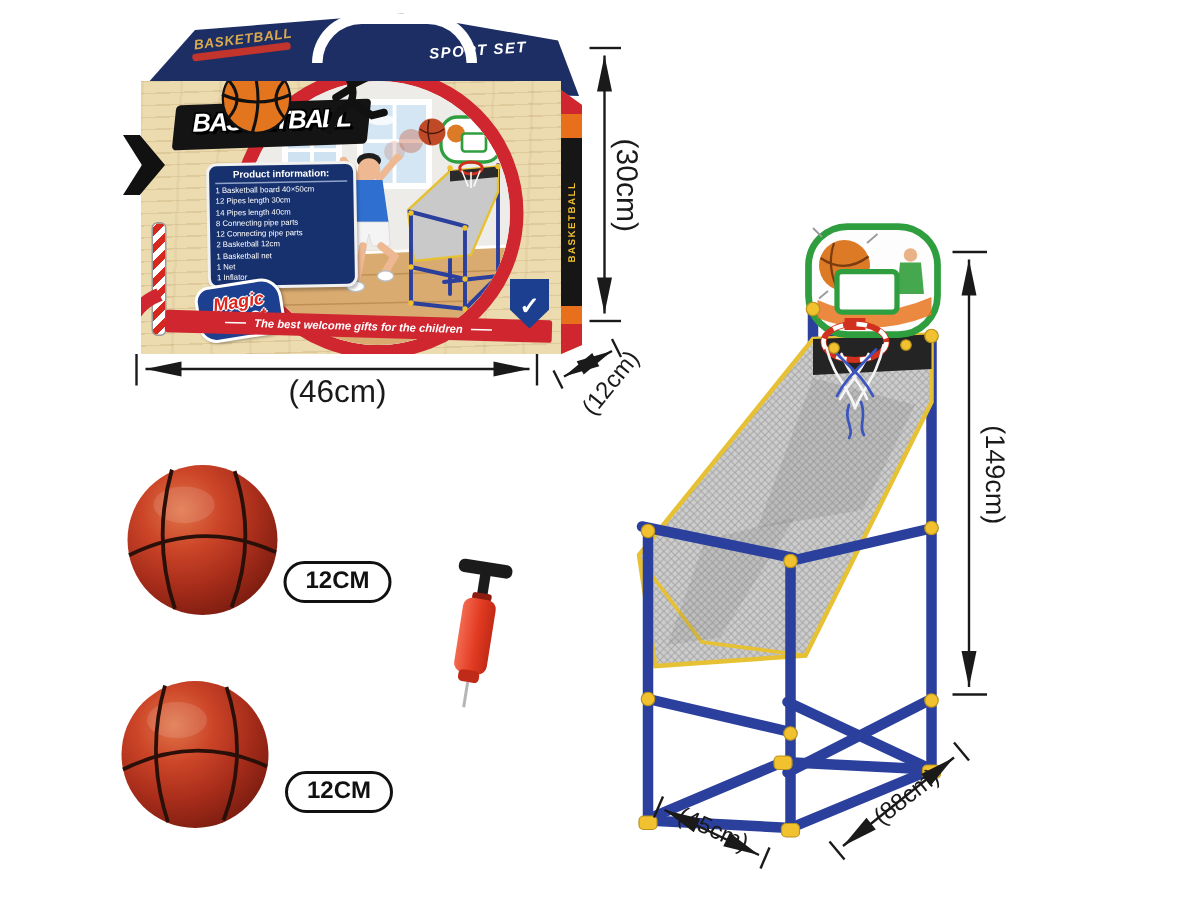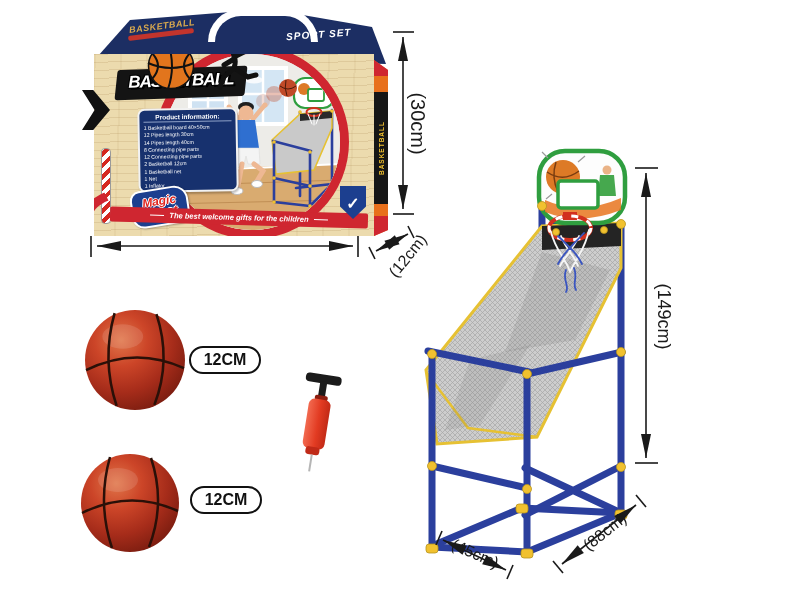--- a/index.html
+++ b/index.html
@@ -77,21 +77,21 @@
   #lbl-30{left:381px;top:112px;width:72px;font-size:20px;transform:rotate(90deg);}
   #lbl-12{left:372px;top:247px;width:72px;font-size:16px;transform:rotate(-51deg);}
   #lbl-149{left:626px;top:306px;width:74px;font-size:18px;transform:rotate(90deg);}
   #lbl-45{left:438px;top:545px;width:74px;font-size:16px;transform:rotate(24deg);}
   #lbl-88{left:568px;top:523px;width:74px;font-size:16px;transform:rotate(-38deg);}
 
   
   #ball1{left:84px;top:309px;width:102px;height:102px;}
   #ball2{left:80px;top:453px;width:100px;height:100px;}
   .pill{border:2.5px solid #111;border-radius:15px;background:#fff;display:flex;align-items:center;
-        justify-content:center;font-size:16px;font-weight:bold;color:#111;box-sizing:border-box;}
+        justify-content:center;font-size:16px;font-weight:bold;color:#111;box-sizing:border-box;margin-top:28px;}
   #pill1{left:189px;top:346px;width:72px;height:28px;}
   #pill2{left:190px;top:486px;width:72px;height:28px;}
   #pump{left:288px;top:372px;width:56px;height:112px;transform:rotate(9deg);}
   .pump-handle{left:10px;top:2px;width:36px;height:9px;background:#1b1b1b;border-radius:4px;}
   .pump-shaft{left:25px;top:9px;width:7px;height:16px;background:#1b1b1b;}
   .pump-collar{left:22px;top:23px;width:13px;height:5px;background:#8c1d10;border-radius:2px;}
   .pump-body{left:17px;top:27px;width:22px;height:50px;border-radius:6px;
              background:linear-gradient(90deg,#f26a50,#e23b22 55%,#c22a16);}
   .pump-cap{left:21px;top:75px;width:14px;height:8px;background:#c02a18;border-radius:3px;}
   .pump-needle{left:27px;top:83px;width:2px;height:17px;background:#b5b5b5;}
@@ -337,20 +337,21 @@
       <line x1="443" y1="540" x2="506" y2="570" marker-start="url(#arr)" marker-end="url(#arr)"></line>
       <line x1="436" y1="545" x2="442" y2="531"></line>
         <line x1="507" y1="579" x2="513" y2="565"></line>
 
       <line x1="562" y1="564" x2="636" y2="505" marker-start="url(#arr)" marker-end="url(#arr)"></line>
       <line x1="563" y1="573" x2="553" y2="561"></line>
         <line x1="646" y1="507" x2="636" y2="495"></line>
     </g>
   </svg>
 
+  <div class="abs dim" id="lbl-46">(46cm)</div>
   <div class="abs dim" id="lbl-30">(30cm)</div>
   <div class="abs dim" id="lbl-12">(12cm)</div>
   <div class="abs dim" id="lbl-149">(149cm)</div>
   <div class="abs dim" id="lbl-45">(45cm)</div>
   <div class="abs dim" id="lbl-88">(88cm)</div>
 
   <svg class="abs" id="ball1" viewBox="0 0 100 100">
     <circle cx="50" cy="50" r="49" fill="url(#ballgrad)"></circle>
     <ellipse cx="38" cy="27" rx="20" ry="12" fill="#ffffff" opacity=".12"></ellipse>
     <path d="M2,60 Q50,36 98,58 M30,4 Q17,50 32,95 M71,5 Q86,50 69,94" stroke="#2a1008" stroke-width="2.5" fill="none"></path>

